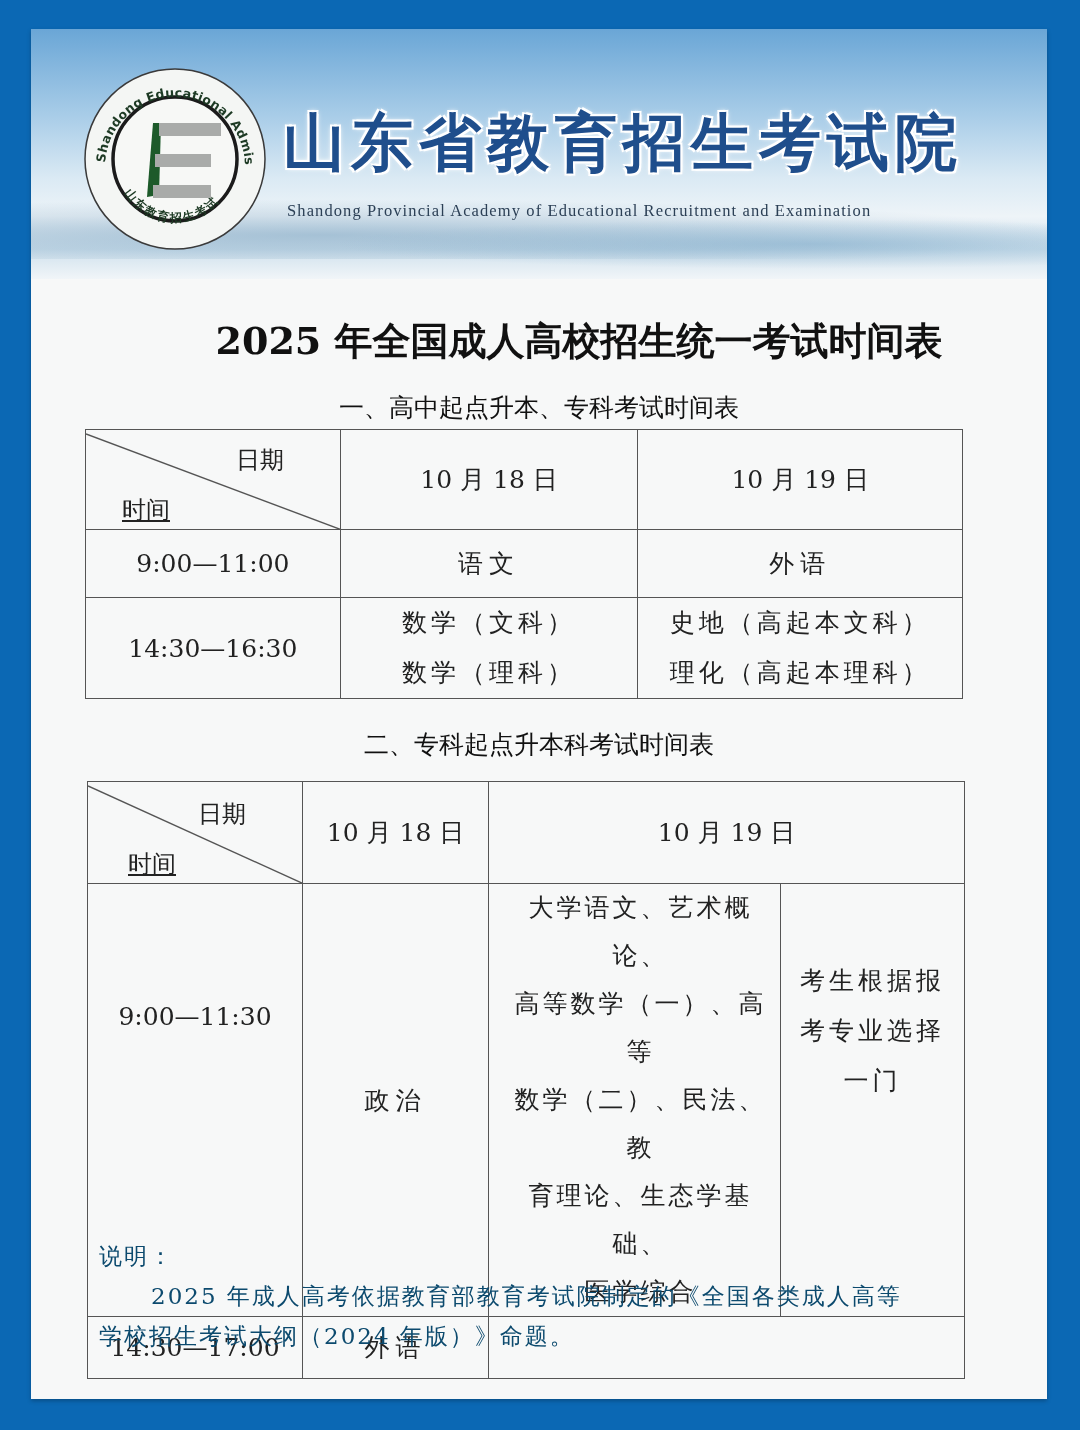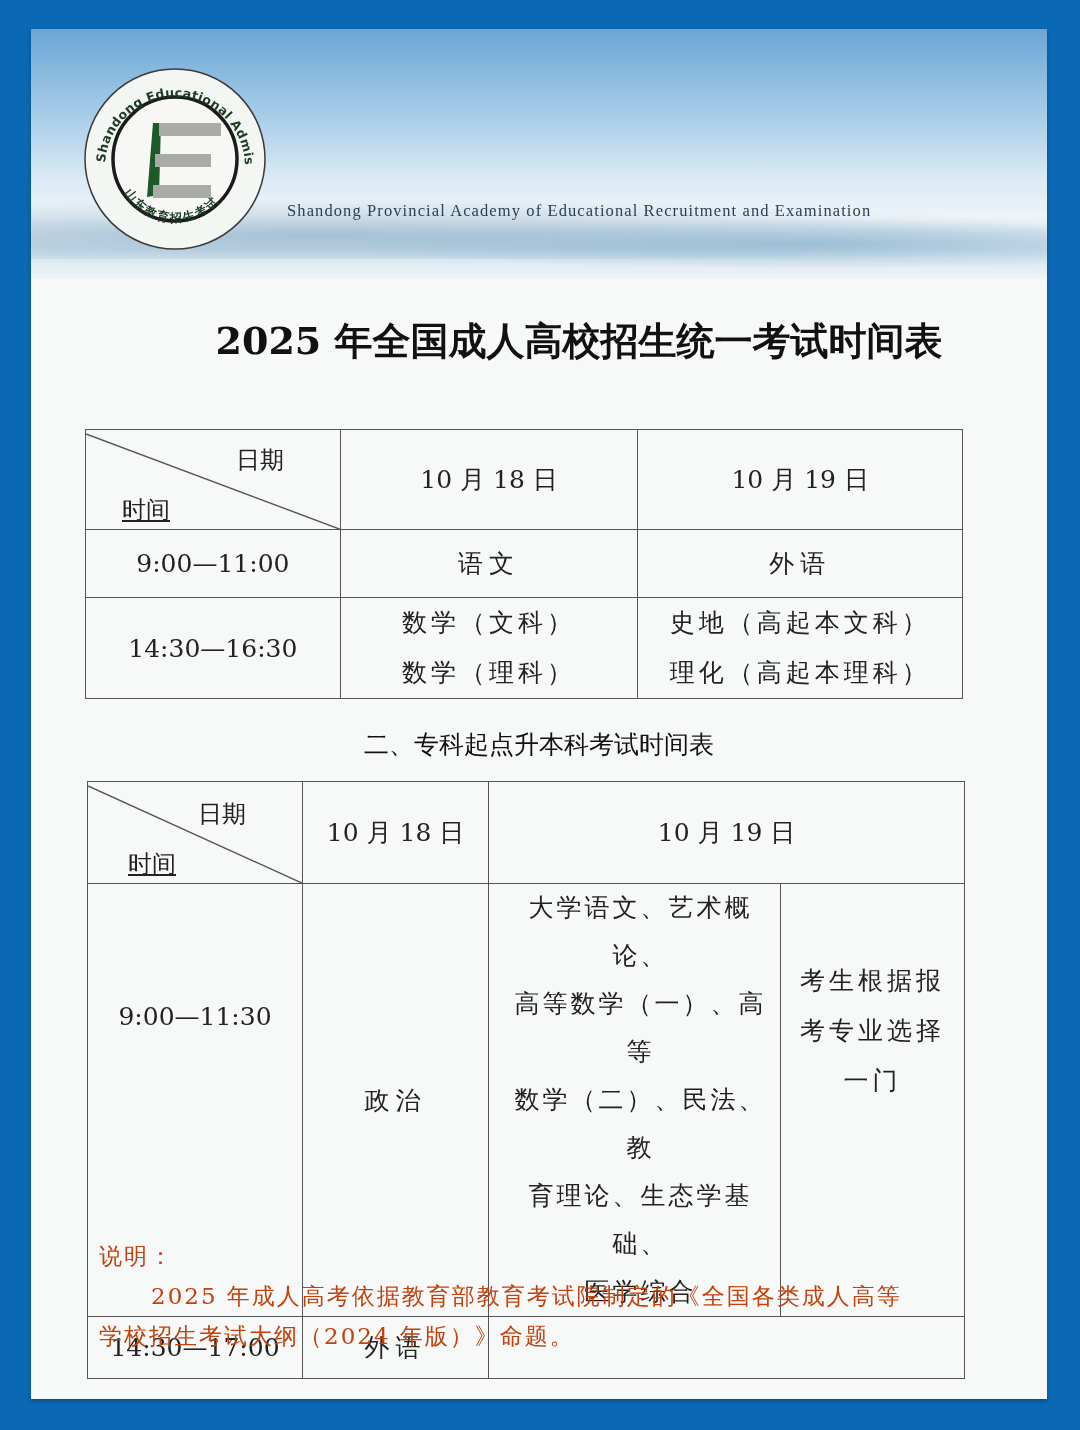--- a/index.html
+++ b/index.html
@@ -60,21 +60,21 @@
     text-align:center; vertical-align:middle; padding:0;
   }
   .diag { position:relative; }
   .diag svg { position:absolute; left:0; top:0; }
   .diag .d-top { position:absolute; font-size:24px; }
   .diag .d-bot { position:absolute; font-size:24px;text-decoration:underline; }
   .multi div { line-height:50px; letter-spacing:4px; }
   .left-text { text-align:left; padding-left:12px !important; }
   .left-text div { line-height:48px; letter-spacing:3px; }
   .note {
-    position:absolute; left:68px; font-size:23px; color:#c2410c; letter-spacing:2px;
+    position:absolute; left:68px; font-size:23px; color:#0c4a6e; letter-spacing:2px;
   }
 </style>
 </head>
 <body>
 
 <div class="card">
 
   <div class="banner">
     <div class="mist1"></div>
     <div class="mist2"></div>
@@ -92,25 +92,27 @@
       <text font-family="DejaVu Sans, sans-serif" font-size="12" font-weight="bold" fill="#1d3a24" letter-spacing="2">
         <textPath href="#ringBot" startOffset="6%">山东教育招生考试</textPath>
       </text>
 
       <polygon points="70,56 78,56 76,128 64,130" fill="#1d5a2a"></polygon>
       <rect x="76" y="56" width="62" height="13" fill="#a9aba9"></rect>
       <rect x="72" y="87" width="56" height="13" fill="#a9aba9"></rect>
       <rect x="70" y="118" width="58" height="13" fill="#a9aba9"></rect>
     </svg>
 
+    <div class="org-name">山东省教育招生考试院</div>
     <div class="org-en">Shandong Provincial Academy of Educational Recruitment and Examination</div>
   </div>
 
   <div class="title">2025 年全国成人高校招生统一考试时间表</div>
 
+  <div class="subtitle" style="top:362px;">一、高中起点升本、专科考试时间表</div>
 
   <table class="sched" style="left:54px; top:400px; width:878px;">
     <tbody>
         <tr style="height:100px;">
       <td class="diag" style="width:254px;">
         <svg width="256" height="100">
               <line x1="0" y1="4" x2="256" y2="100" stroke="#555" stroke-width="1.4"></line>
             </svg>
         <span class="d-top" style="left:150px; top:14px;">日期</span>
         <span class="d-bot" style="left:36px; top:64px;">时间</span>

